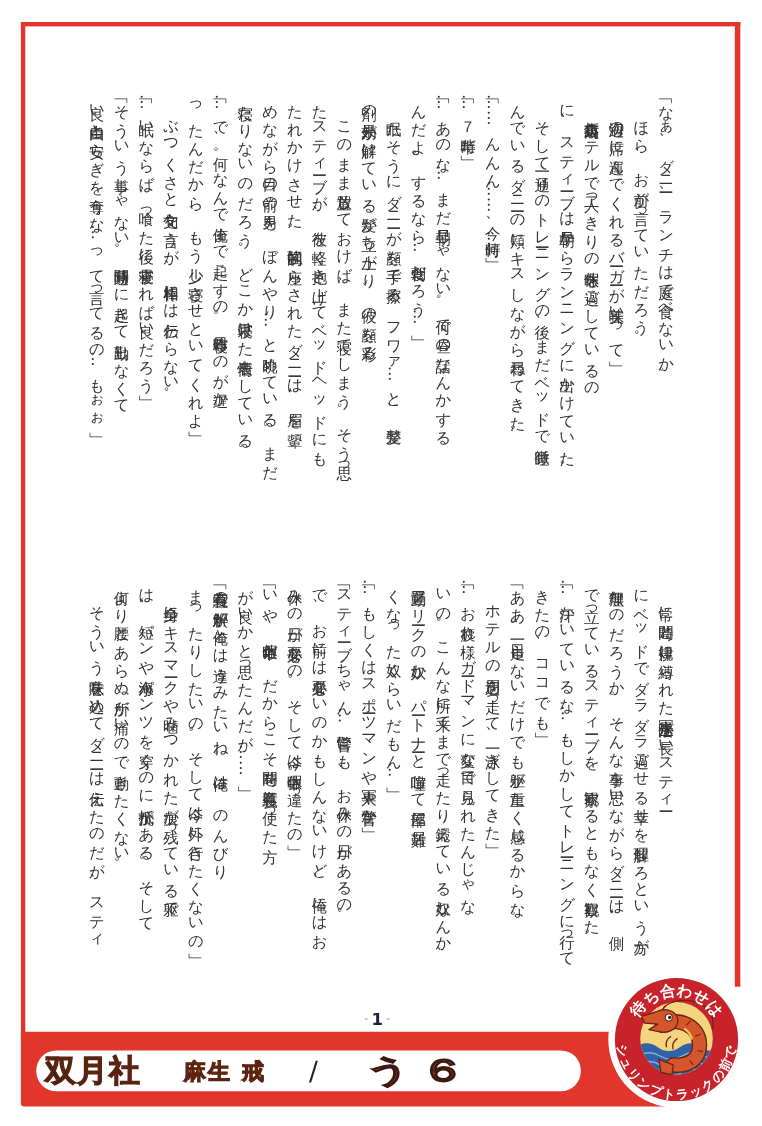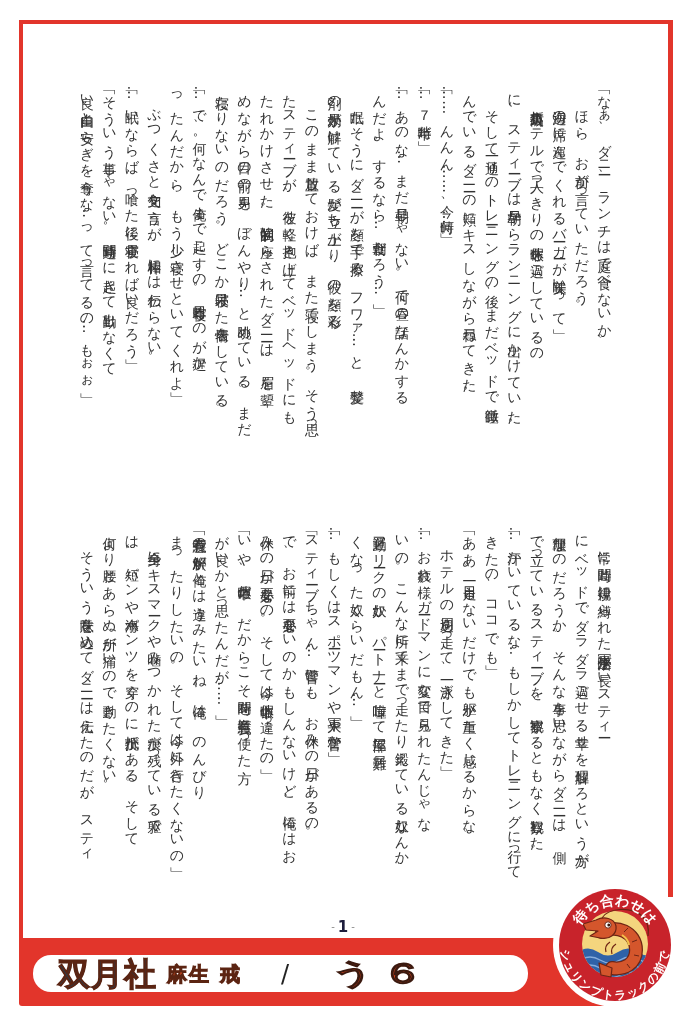--- a/index.html
+++ b/index.html
@@ -35,21 +35,21 @@
     background:#e2352b; border-bottom-left-radius:3px;
   }
   .footer-pill {
     position:absolute; left:33px; top:955px; width:495px; height:37px;
     background:#ffffff; border-radius:18px;
   }
   .footer-text {
     position:absolute; top:958px; line-height:32px; white-space:nowrap;
     font-family:"DejaVu Sans", sans-serif; font-weight:bold;
   }
-  .publisher { left:58px; font-size:32px; letter-spacing:1px; color:#0c4a6e; -webkit-text-stroke:1px #5b2412; }
+  .publisher { left:41px; font-size:28px; letter-spacing:1px; color:#000000; -webkit-text-stroke:1px #5b2412; }
   .author    { left:167px; font-size:20px; letter-spacing:2px; color:#d2471c; -webkit-text-stroke:1px #5b2412; }
   .separator { left:281px; font-size:24px; font-weight:normal; color:#222222; }
   .booth {
     left:332px; font-size:28px; letter-spacing:6px; color:#e0461c;
     -webkit-text-stroke:1px #3a1a10; transform:scaleX(1.45); transform-origin:left center;
   }
 
   
   .logo { position:absolute; left:550px; top:880px; width:130px; height:130px; }
   .logo text { font-family:"DejaVu Sans", sans-serif; font-weight:bold; fill:#ffffff; }

